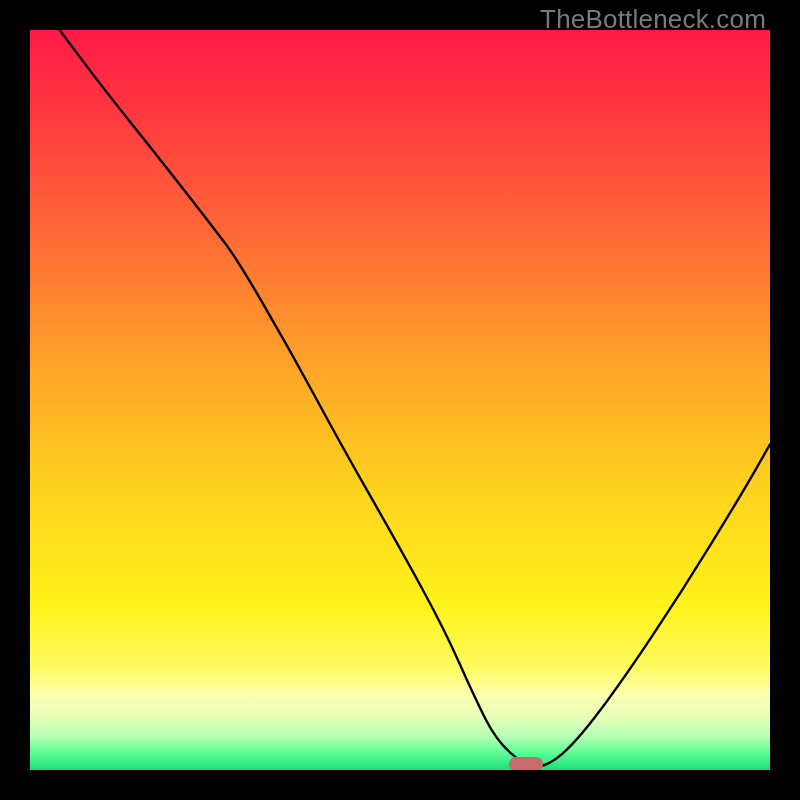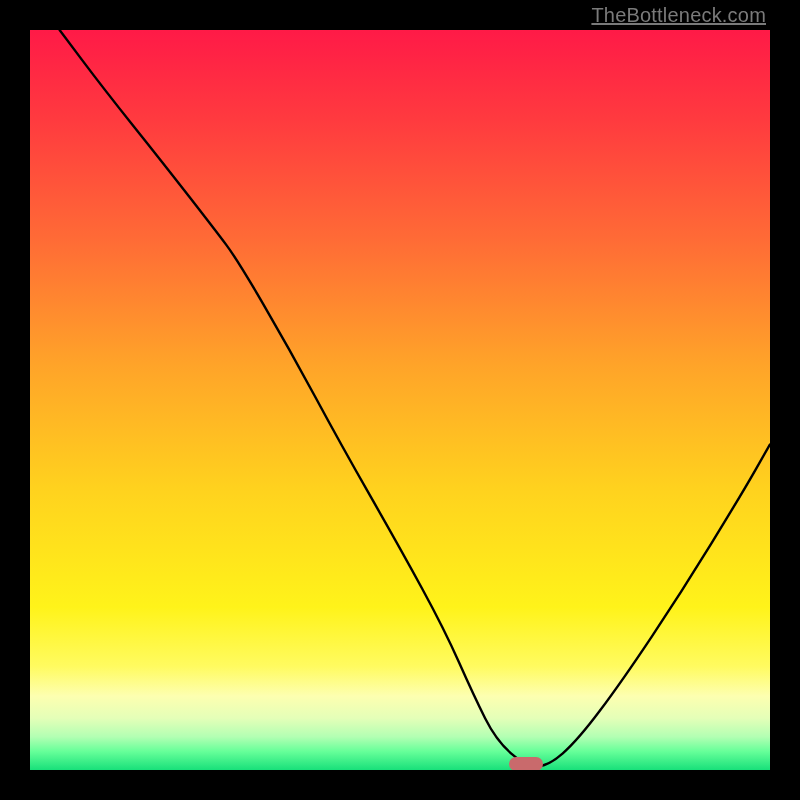--- a/index.html
+++ b/index.html
@@ -46,24 +46,23 @@
     width: 34px;
     height: 14px;
     border-radius: 7px;
     transform: translate(-50%, -50%);
   }
   .watermark {
     position: absolute;
     top: 4px;
     right: 34px;
     font-family: Arial, Helvetica, sans-serif;
-    font-size: 20px;
+    font-size: 26px;
     color: #7a7a7a;
     letter-spacing: 0.2px;
-    text-decoration: underline;
   }
 </style>
 </head>
 <body>
 
 <div class="frame">
 
   <div class="plot">
     <div class="gradient" id="bg-gradient" style="background: linear-gradient(rgb(255, 26, 71) 0%, rgb(255, 58, 63) 12%, rgb(255, 106, 54) 28%, rgb(255, 163, 41) 45%, rgb(255, 210, 30) 62%, rgb(255, 243, 26) 78%, rgb(255, 251, 96) 86%, rgb(253, 255, 176) 90%, rgb(228, 255, 184) 93%, rgb(179, 255, 179) 95.5%, rgb(102, 255, 153) 97.5%, rgb(24, 224, 122) 100%);"></div>
 

